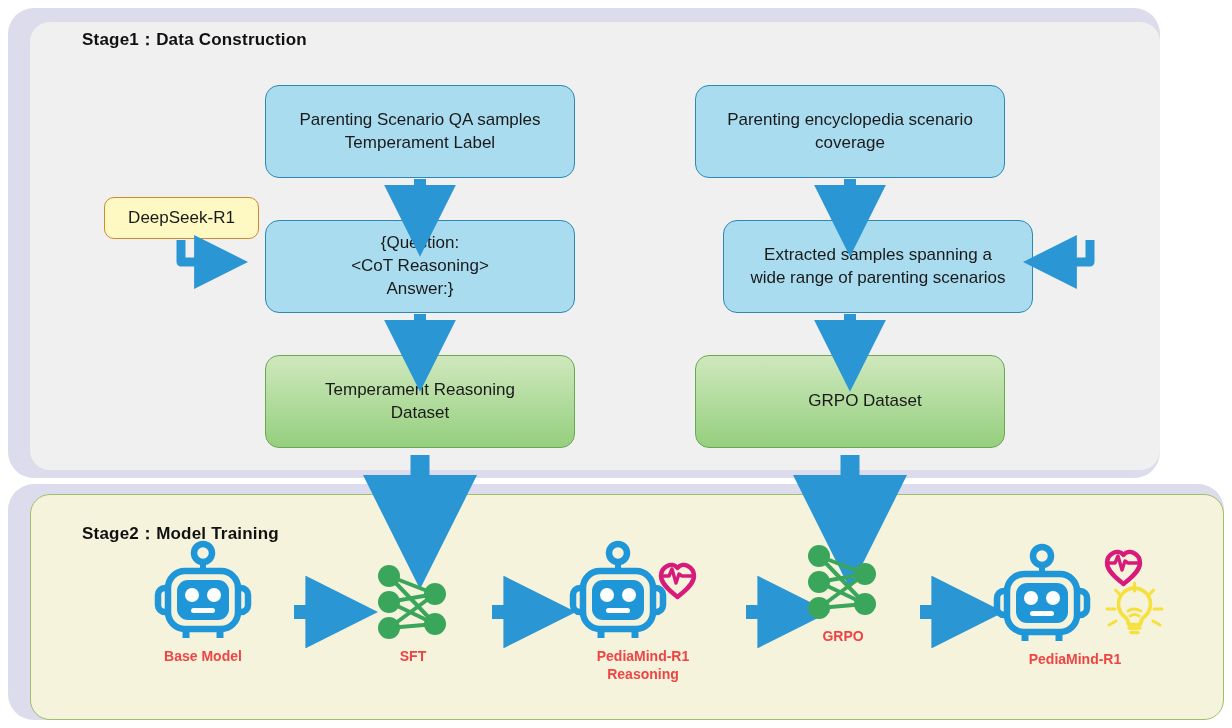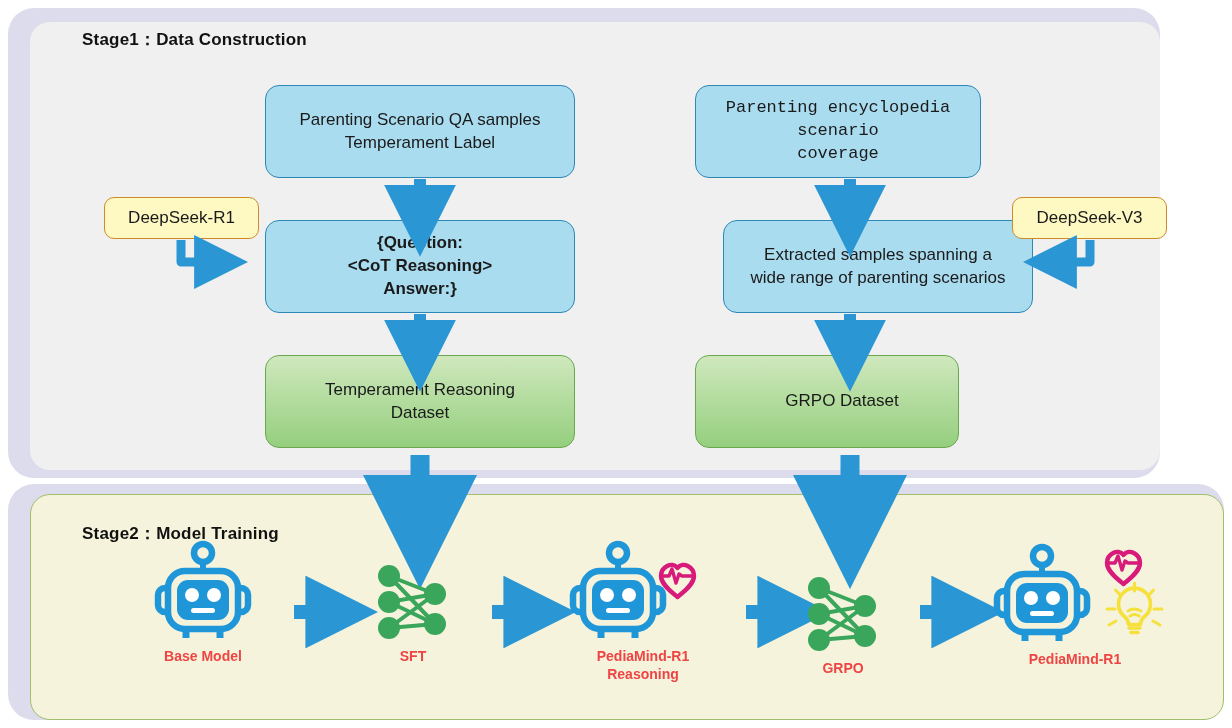--- a/index.html
+++ b/index.html
@@ -37,42 +37,42 @@
     white-space:pre-line;padding:4px 10px;
   }
   .box-blue{background:#aadcf0;border:1.5px solid #2e88b5;}
   .box-green{background:linear-gradient(#cfe8bd,#95cf7e);border:1.5px solid #6aa84f;}
   .box-orange{
     background:#fef9c3;border:1.5px solid #d08a28;border-radius:10px;
     font-size:17px;
   }
 
   #b-l1{left:265px;top:85px;width:310px;height:93px;text-align:center;}
-  #b-l2{left:265px;top:220px;width:310px;height:93px;font-weight:bold;}
+  #b-l2{left:265px;top:220px;width:310px;height:93px;}
   #b-l3{left:265px;top:355px;width:310px;height:93px;}
-  #b-r1{left:695px;top:85px;width:286px;height:93px;font-family:Liberation Mono, monospace;}
+  #b-r1{left:695px;top:85px;width:310px;height:93px;}
   #b-r2{left:723px;top:220px;width:310px;height:93px;}
-  #b-r3{left:695px;top:355px;width:264px;height:93px;padding-left:40px;}
+  #b-r3{left:695px;top:355px;width:310px;height:93px;padding-left:40px;}
   #b-ds1{left:104px;top:197px;width:155px;height:42px;}
   #b-ds2{left:1012px;top:197px;width:155px;height:42px;}
 
   
   #arrows{position:absolute;left:0;top:0;width:1232px;height:728px;
           pointer-events:none;}
 
   
   .node{position:absolute;text-align:center;}
   .node .cap{
     font-size:14px;font-weight:bold;color:#ef4444;margin-top:4px;
     line-height:1.25;white-space:pre-line;
   }
   #n-base{left:118px;top:540px;width:170px;}
   #n-sft{left:348px;top:560px;width:130px;}
   #n-pm1{left:548px;top:540px;width:190px;}
-  #n-grpo{left:778px;top:572px;width:130px;}
+  #n-grpo{left:778px;top:540px;width:130px;}
   #n-pm2{left:960px;top:535px;width:230px;}
 
   .iconwrap{display:flex;align-items:flex-end;justify-content:center;}
 </style>
 </head>
 <body>
 
 <div id="root">
 
   <div class="frame" id="frame1"></div>
@@ -92,21 +92,20 @@
   <div class="box box-green" id="b-l3">Temperament Reasoning
 Dataset</div>
 
   <div class="box box-blue" id="b-r1">Parenting encyclopedia scenario
 coverage</div>
   <div class="box box-blue" id="b-r2">Extracted samples spanning a
 wide range of parenting scenarios</div>
   <div class="box box-green" id="b-r3">GRPO   Dataset</div>
 
   <div class="box box-orange" id="b-ds1">DeepSeek-R1</div>
-  <div class="box box-orange" id="b-ds2">DeepSeek-V3</div>
 
   <svg id="arrows" viewBox="0 0 1232 728">
     <defs>
       <marker id="ah" markerWidth="6" markerHeight="6" refX="2.1" refY="3" orient="auto" markerUnits="strokeWidth">
         <path d="M0,0 L6,3 L0,6 z" fill="#2b96d4"></path>
       </marker>
       <marker id="ah2" markerWidth="5.2" markerHeight="5.2" refX="1.9" refY="2.6" orient="auto" markerUnits="strokeWidth">
         <path d="M0,0 L5.2,2.6 L0,5.2 z" fill="#2b96d4"></path>
       </marker>
     </defs>

